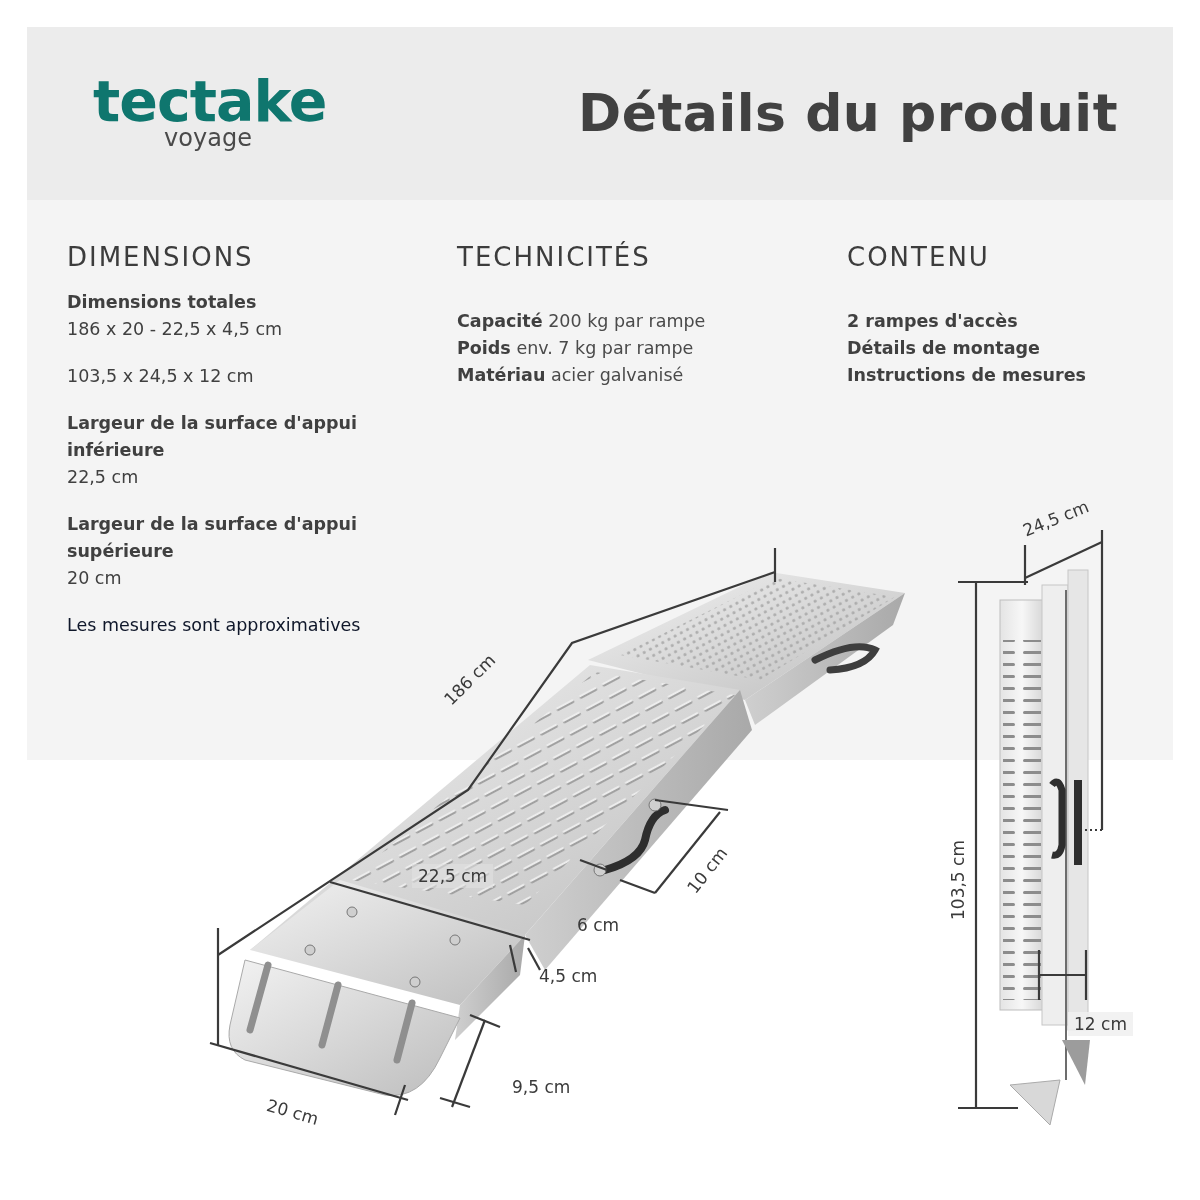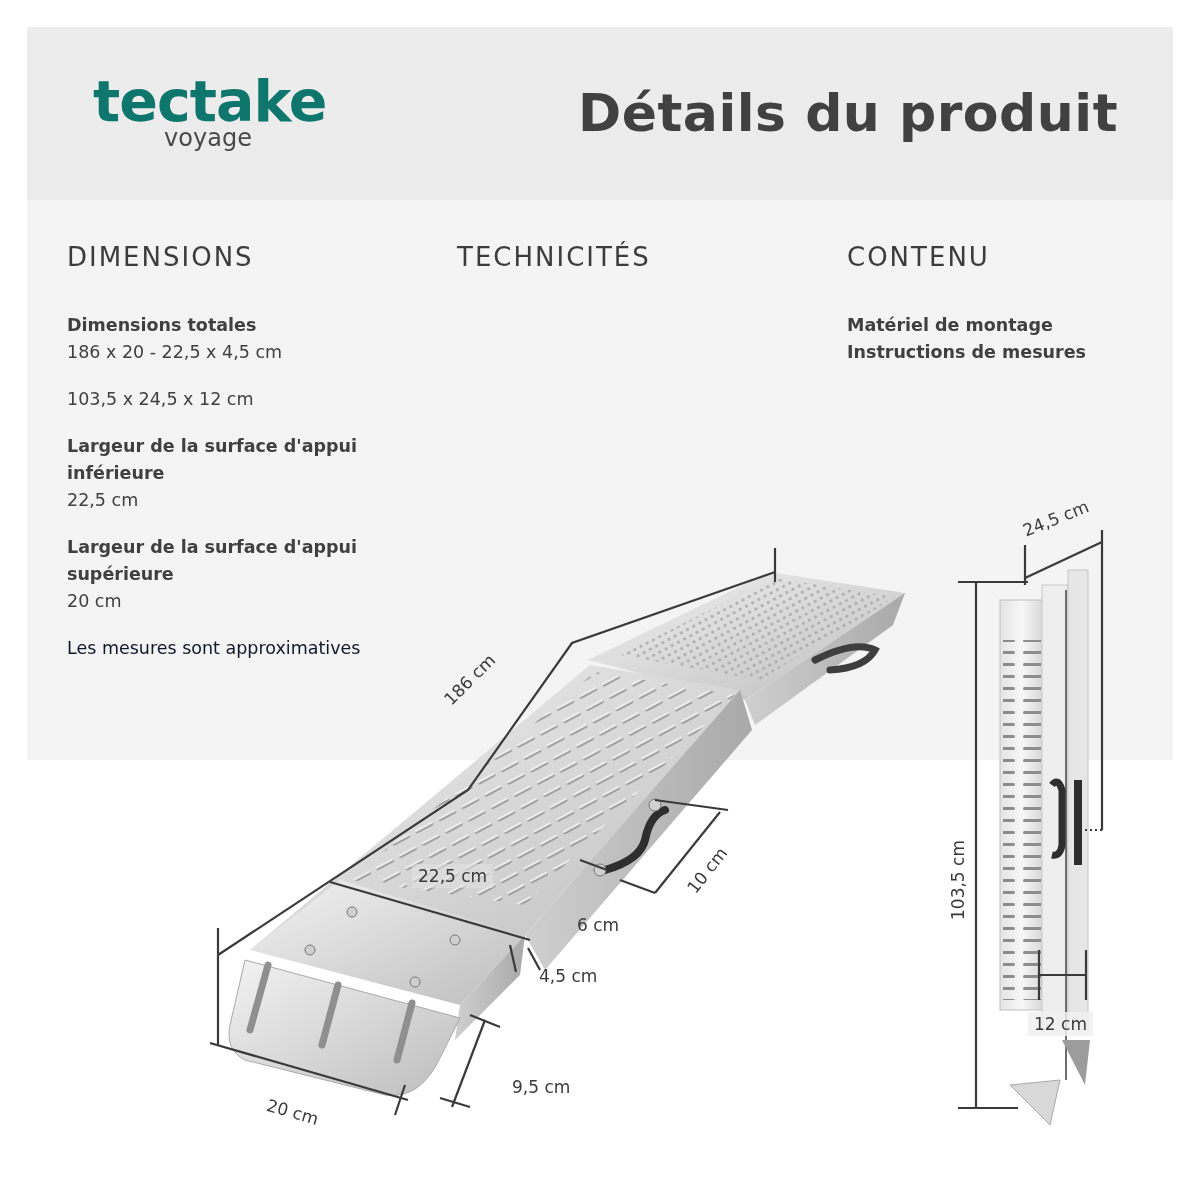--- a/index.html
+++ b/index.html
@@ -31,21 +31,21 @@
     font-size: 52px; color: #414141; letter-spacing: 0.5px; line-height: 66px;
   }
 
   .col { position: absolute; top: 238px; }
   .col-dim { left: 67px; width: 370px; }
   .col-tech { left: 457px; width: 370px; }
   .col-cont { left: 847px; width: 320px; }
 
   .section-heading {
     font-family: "DejaVu Sans", sans-serif; font-weight: normal; font-size: 26px;
-    letter-spacing: 2px; color: #3c3c3c; line-height: 38px; margin-bottom: 36px;
+    letter-spacing: 2px; color: #3c3c3c; line-height: 38px; margin-bottom: 13px;
   }
   .spec-block { margin-bottom: 20px; }
   .spec-label {
     font-family: "DejaVu Sans", sans-serif; font-weight: bold; font-size: 17.5px;
     color: #404040; line-height: 27px;
   }
   .spec-value {
     font-family: "DejaVu Sans", sans-serif; font-size: 17.5px; color: #404040; line-height: 27px;
   }
   .note {
@@ -93,26 +93,32 @@
   </div>
   <div class="spec-block">
     <div class="spec-label">Largeur de la surface d'appui supérieure</div>
     <div class="spec-value">20 cm</div>
   </div>
   <div class="note">Les mesures sont approximatives</div>
 </div>
 
 <div class="col col-tech">
   <div class="section-heading">TECHNICITÉS</div>
+  <div class="tech-list">
+    <div class="line-row"><b>Capacité</b> <span>200 kg par rampe</span></div>
+    <div class="line-row"><b>Poids</b> <span>env. 7 kg par rampe</span></div>
+    <div class="line-row"><b>Matériau</b> <span>acier galvanisé</span></div>
+  </div>
 </div>
 
 <div class="col col-cont">
   <div class="section-heading">CONTENU</div>
   <div class="tech-list">
-    <div class="line-row"><b>Matériel de montage</b></div>
+    <div class="line-row"><b>2 rampes d'accès</b></div>
+    <div class="line-row"><b>Détails de montage</b></div>
     <div class="line-row"><b>Instructions de mesures</b></div>
   </div>
 </div>
 
 <svg class="illustration" viewBox="0 0 1200 1200" xmlns="http://www.w3.org/2000/svg">
   <defs>
     <linearGradient id="steel" x1="0" y1="0" x2="1" y2="1">
       <stop offset="0" stop-color="#f2f2f2"></stop>
       <stop offset="0.5" stop-color="#d8d8d8"></stop>
       <stop offset="1" stop-color="#bdbdbd"></stop>
@@ -213,13 +219,13 @@
 
 <div class="dim-label" style="left:440px; top:695px; transform: rotate(-45deg); transform-origin:left top;">186 cm</div>
 <div class="dim-label bg" style="left:412px; top:864px; background:rgba(225,225,225,0.6);">22,5 cm</div>
 <div class="dim-label" style="left:683px; top:885px; transform: rotate(-52deg); transform-origin:left top;">10 cm</div>
 <div class="dim-label" style="left:577px; top:915px;">6 cm</div>
 <div class="dim-label" style="left:539px; top:966px;">4,5 cm</div>
 <div class="dim-label" style="left:480px; top:1077px;margin-left:32px;">9,5 cm</div>
 <div class="dim-label" style="left:270px; top:1095px; transform: rotate(16deg); transform-origin:left top;">20 cm</div>
 <div class="dim-label" style="left:1020px; top:522px; transform: rotate(-22deg); transform-origin:left top;">24,5 cm</div>
 <div class="dim-label" style="left:948px; top:920px; transform: rotate(-90deg); transform-origin:left top;">103,5 cm</div>
-<div class="dim-label bg" style="left:1028px; top:1012px;">12 cm</div>
+<div class="dim-label bg" style="left:1068px; top:1012px;">12 cm</div>
 
 </body></html>

